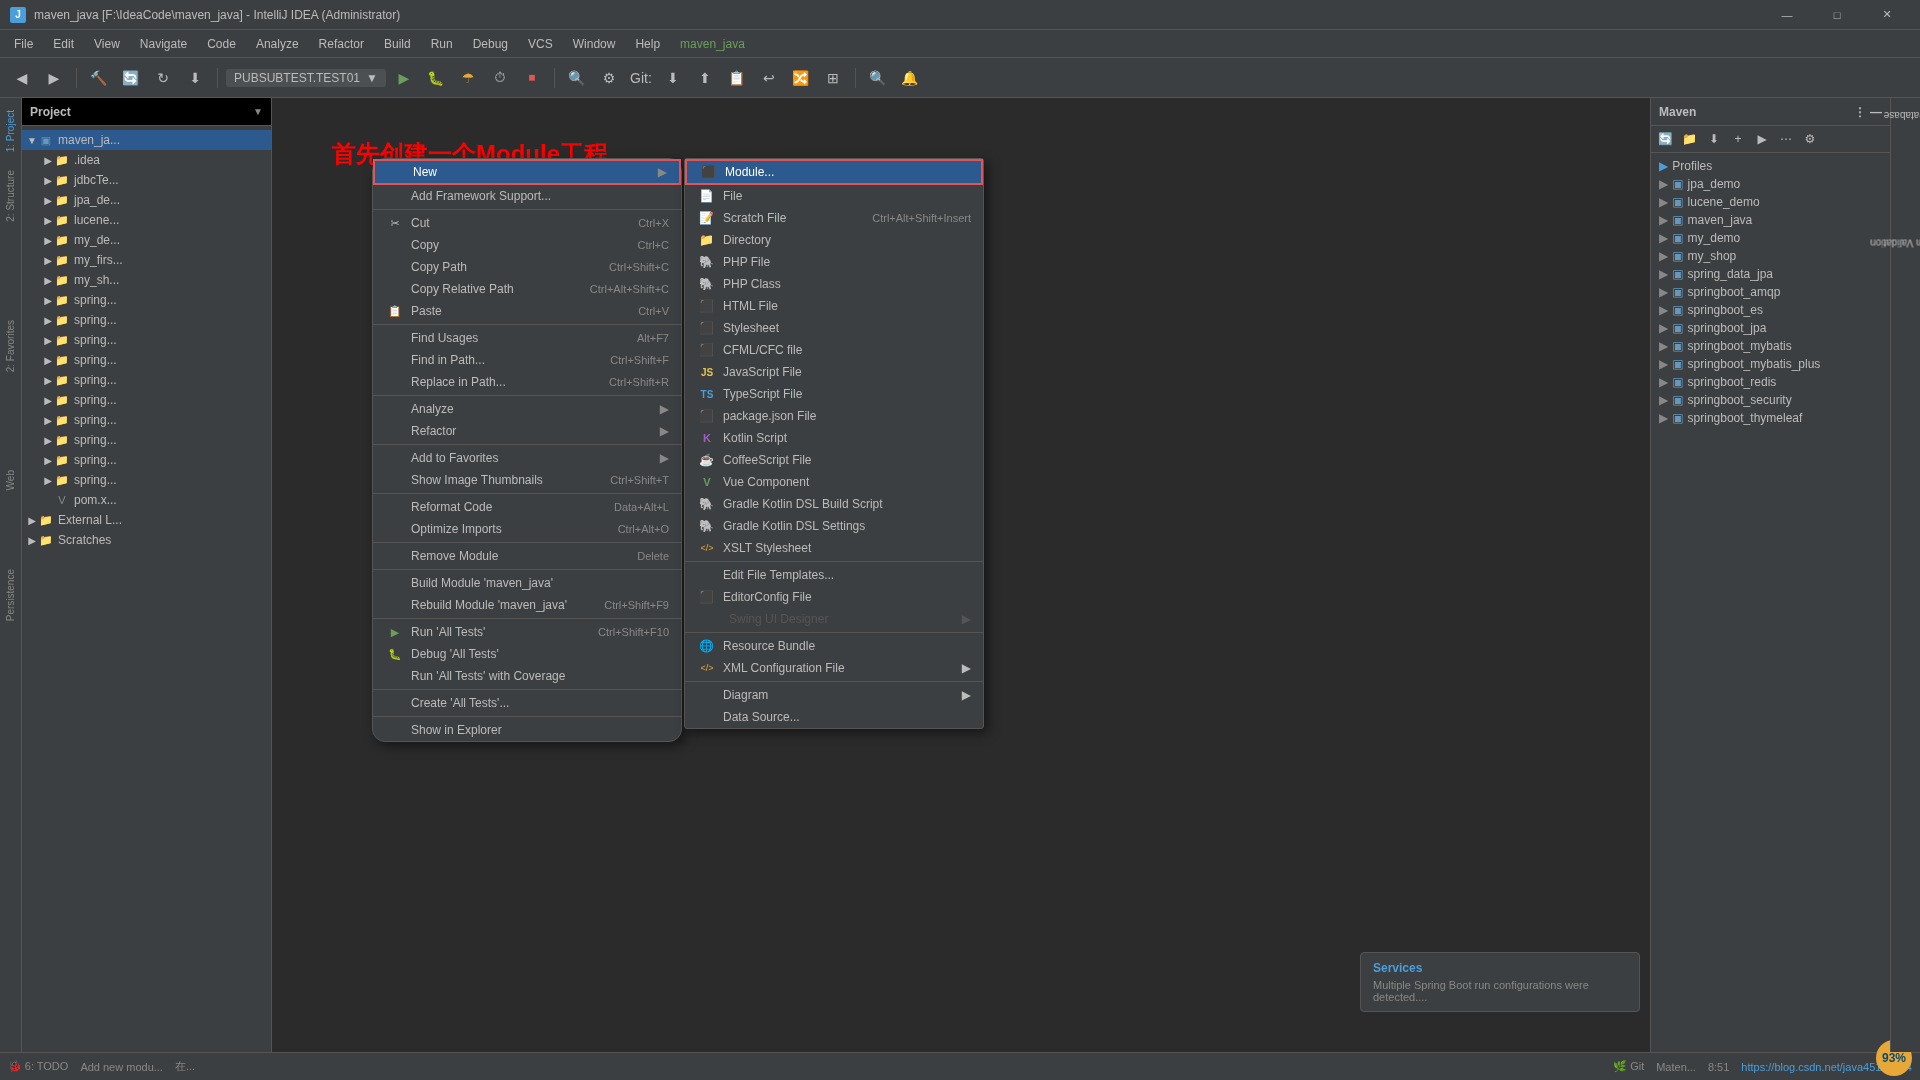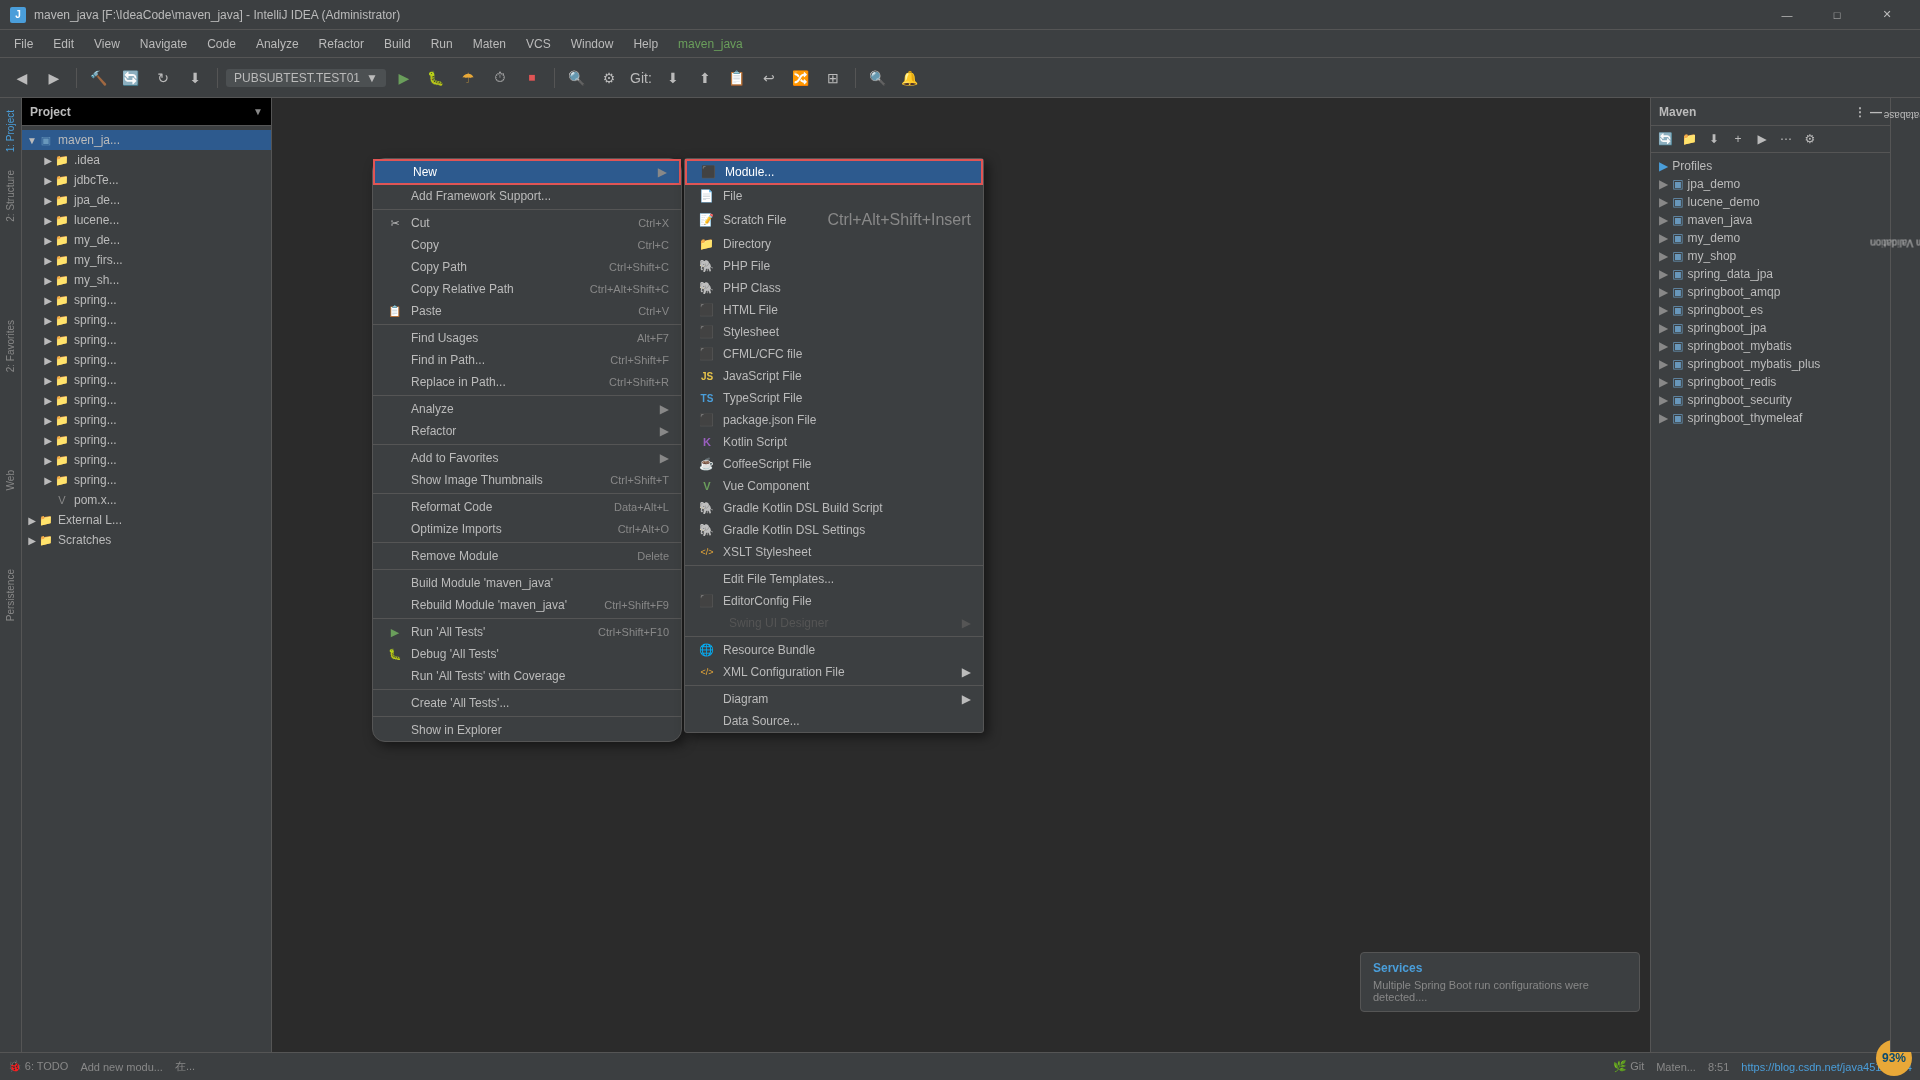--- a/index.html
+++ b/index.html
@@ -207,21 +207,21 @@
       padding: 4px 12px;
       cursor: pointer;
       font-size: 12px;
       color: #bbbbbb;
       position: relative;
     }
     .submenu-item.highlighted { background: #2d5a8e; color: white; border: 2px solid #e05555; }
     .submenu-item.disabled { color: #555; cursor: default; padding-left: 18px; }
     .submenu-item .si-icon { width: 20px; margin-right: 6px; display: flex; align-items: center; justify-content: center; }
     .submenu-item .si-label { flex: 1; }
-    .submenu-item .si-shortcut { color: #888; font-size: 16px; }
+    .submenu-item .si-shortcut { color: #888; font-size: 11px; }
     .submenu-separator { height: 1px; background: #555; margin: 2px 0; }
 
     
     .right-panel {
       width: 240px;
       background: #3c3f41;
       border-left: 1px solid #555;
       position: absolute;
       right: 30px;
       top: 0;
@@ -360,21 +360,21 @@
 <div class="menu-bar">
   <div class="menu-item">File</div>
   <div class="menu-item">Edit</div>
   <div class="menu-item">View</div>
   <div class="menu-item">Navigate</div>
   <div class="menu-item">Code</div>
   <div class="menu-item">Analyze</div>
   <div class="menu-item">Refactor</div>
   <div class="menu-item">Build</div>
   <div class="menu-item">Run</div>
-  <div class="menu-item">Maten</div>
+  <div class="menu-item">Debug</div>
   <div class="menu-item">VCS</div>
   <div class="menu-item">Window</div>
   <div class="menu-item">Help</div>
   <div class="menu-item" style="color:#6a9e5b;">maven_java</div>
 </div>
 
 <div class="toolbar">
   <div class="toolbar-btn">◀</div>
   <div class="toolbar-btn">▶</div>
   <div class="toolbar-separator"></div>
@@ -525,20 +525,23 @@
       </div>
       <div class="tree-item">
         <span class="arrow">▶</span>
         <span class="icon folder-icon">📁</span>
         <span>Scratches</span>
       </div>
     </div>
   </div>
 
   <div class="editor-area" style="flex:1; position:relative;">
+    <div class="editor-content">
+      <div class="editor-heading">首先创建一个Module工程</div>
+    </div>
 
     <div class="context-menu" style="top:60px; left:100px; width:310px;">
       <div class="cm-item highlighted" style="border:2px solid #e05555; background:#2d5a8e;">
         <span class="cm-icon"></span>
         <span class="cm-label">New</span>
         <span class="cm-arrow">▶</span>
       </div>
       <div class="cm-item">
         <span class="cm-icon"></span>
         <span class="cm-label">Add Framework Support...</span>

